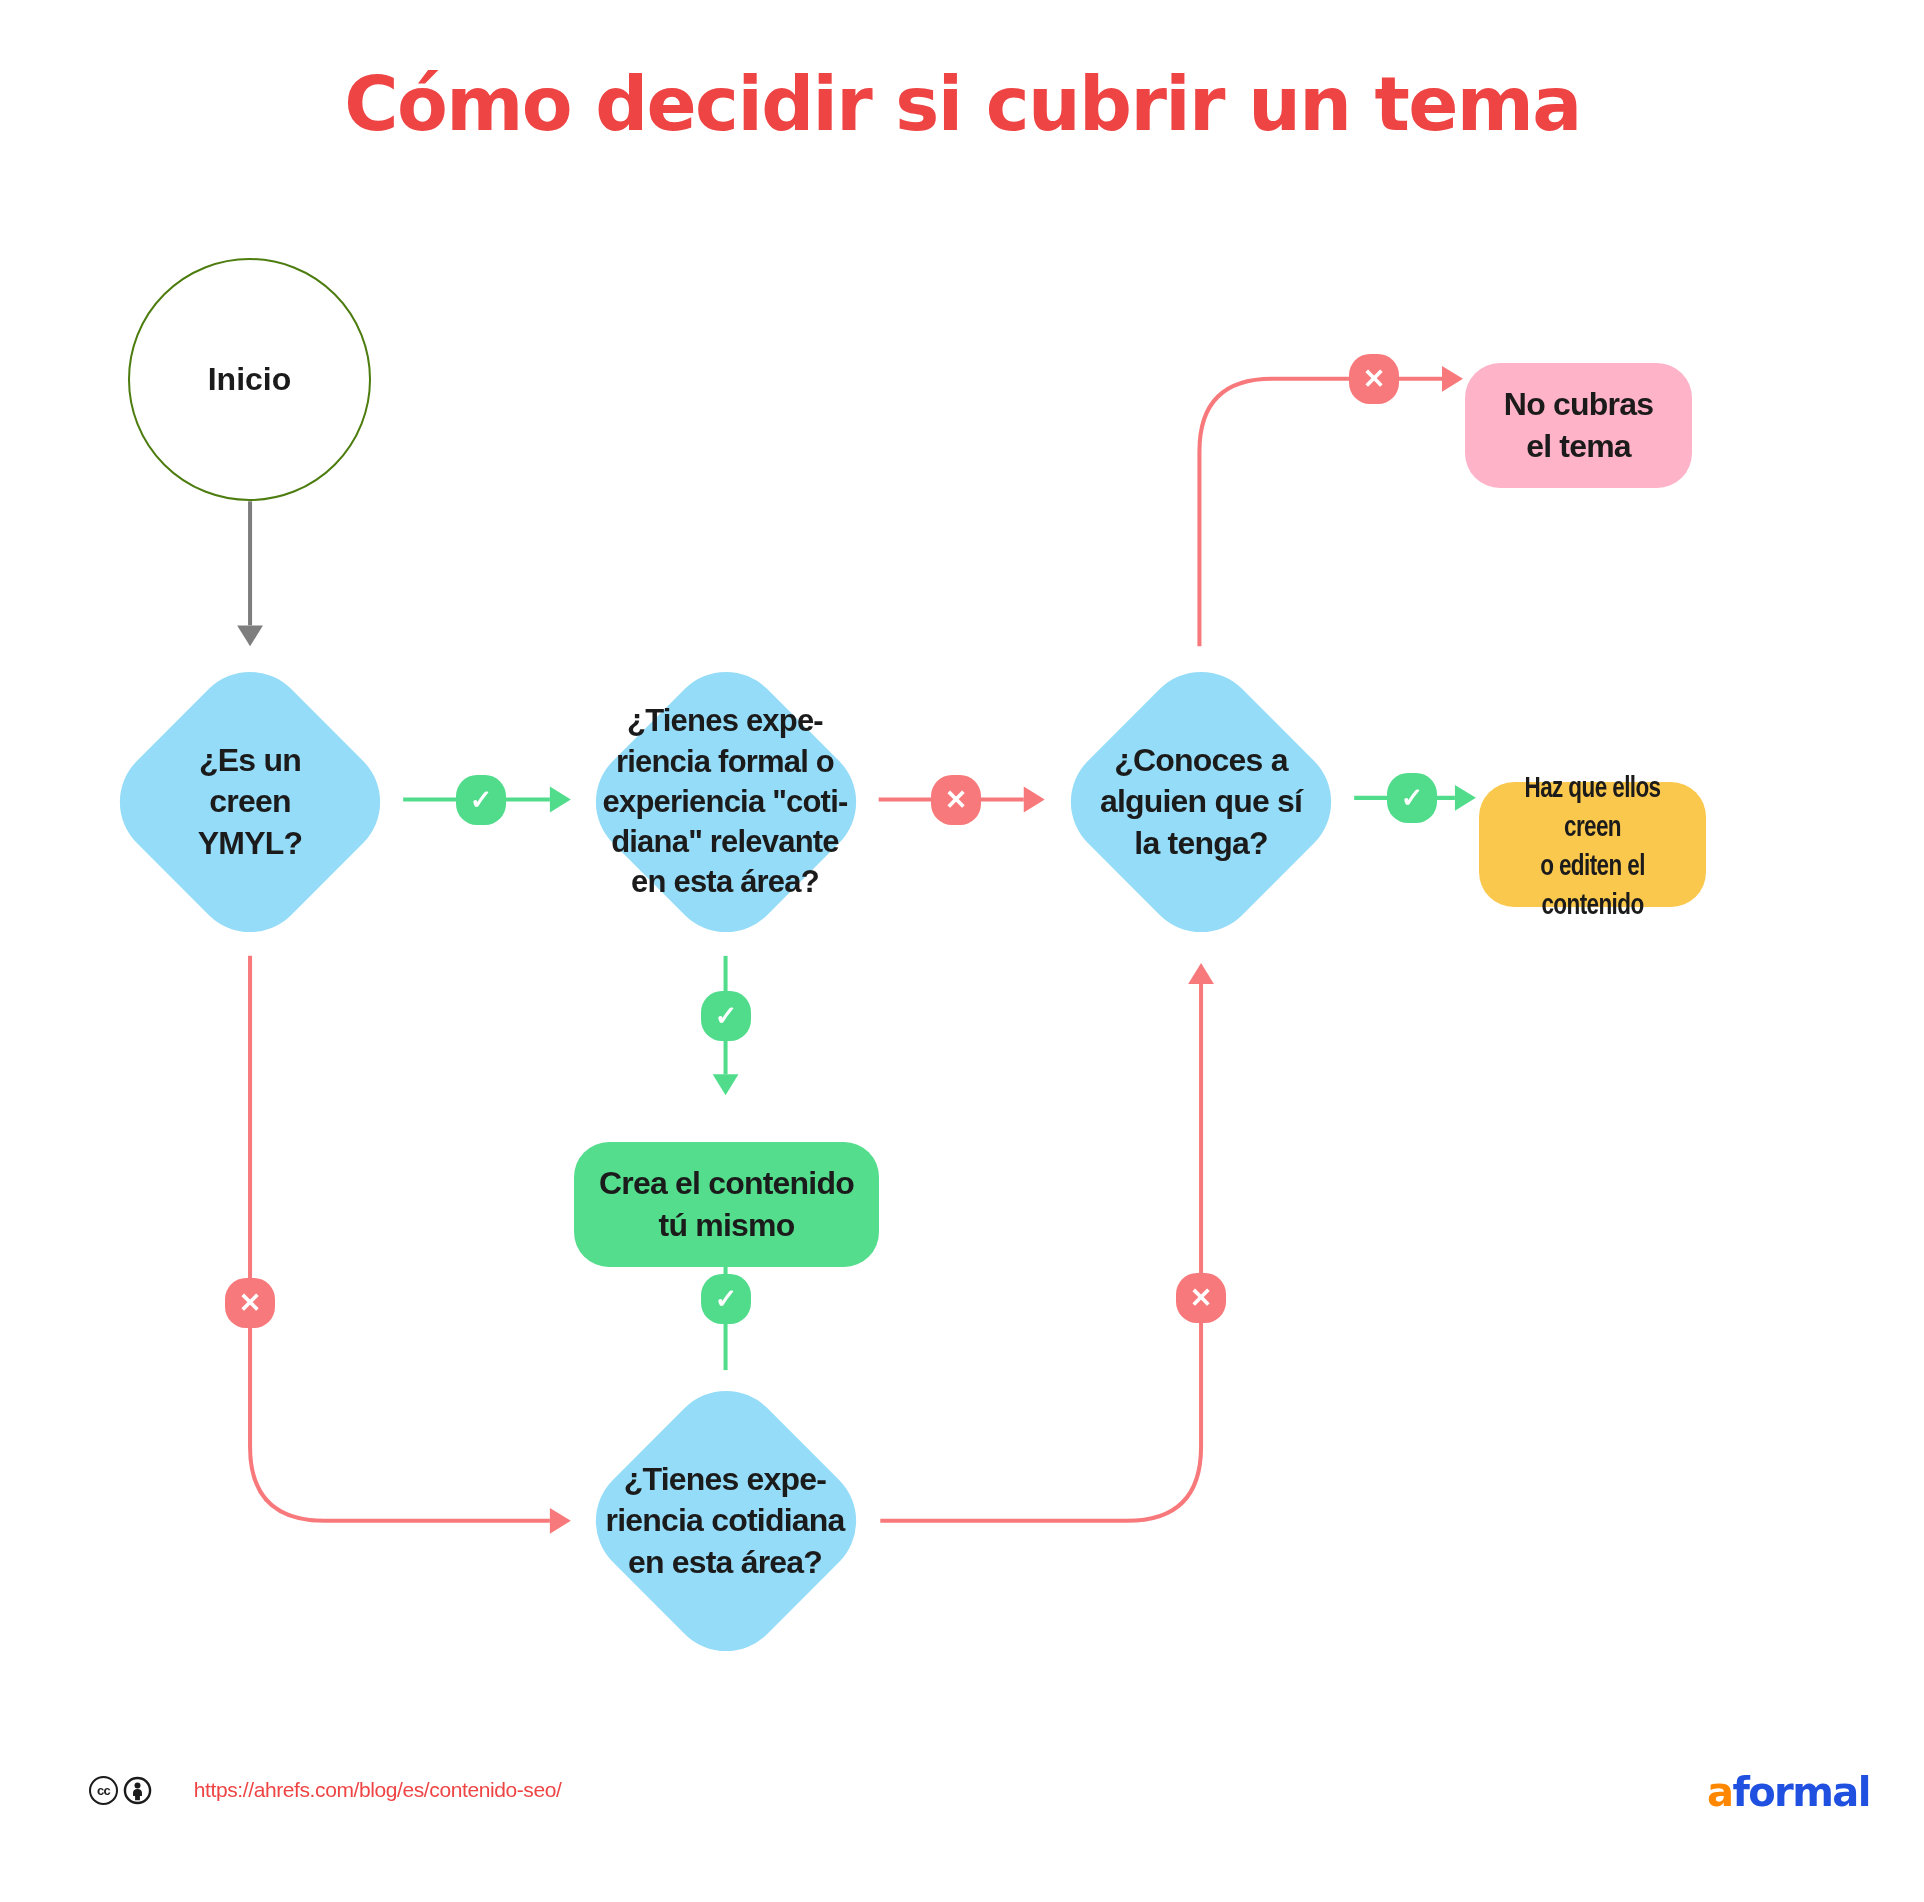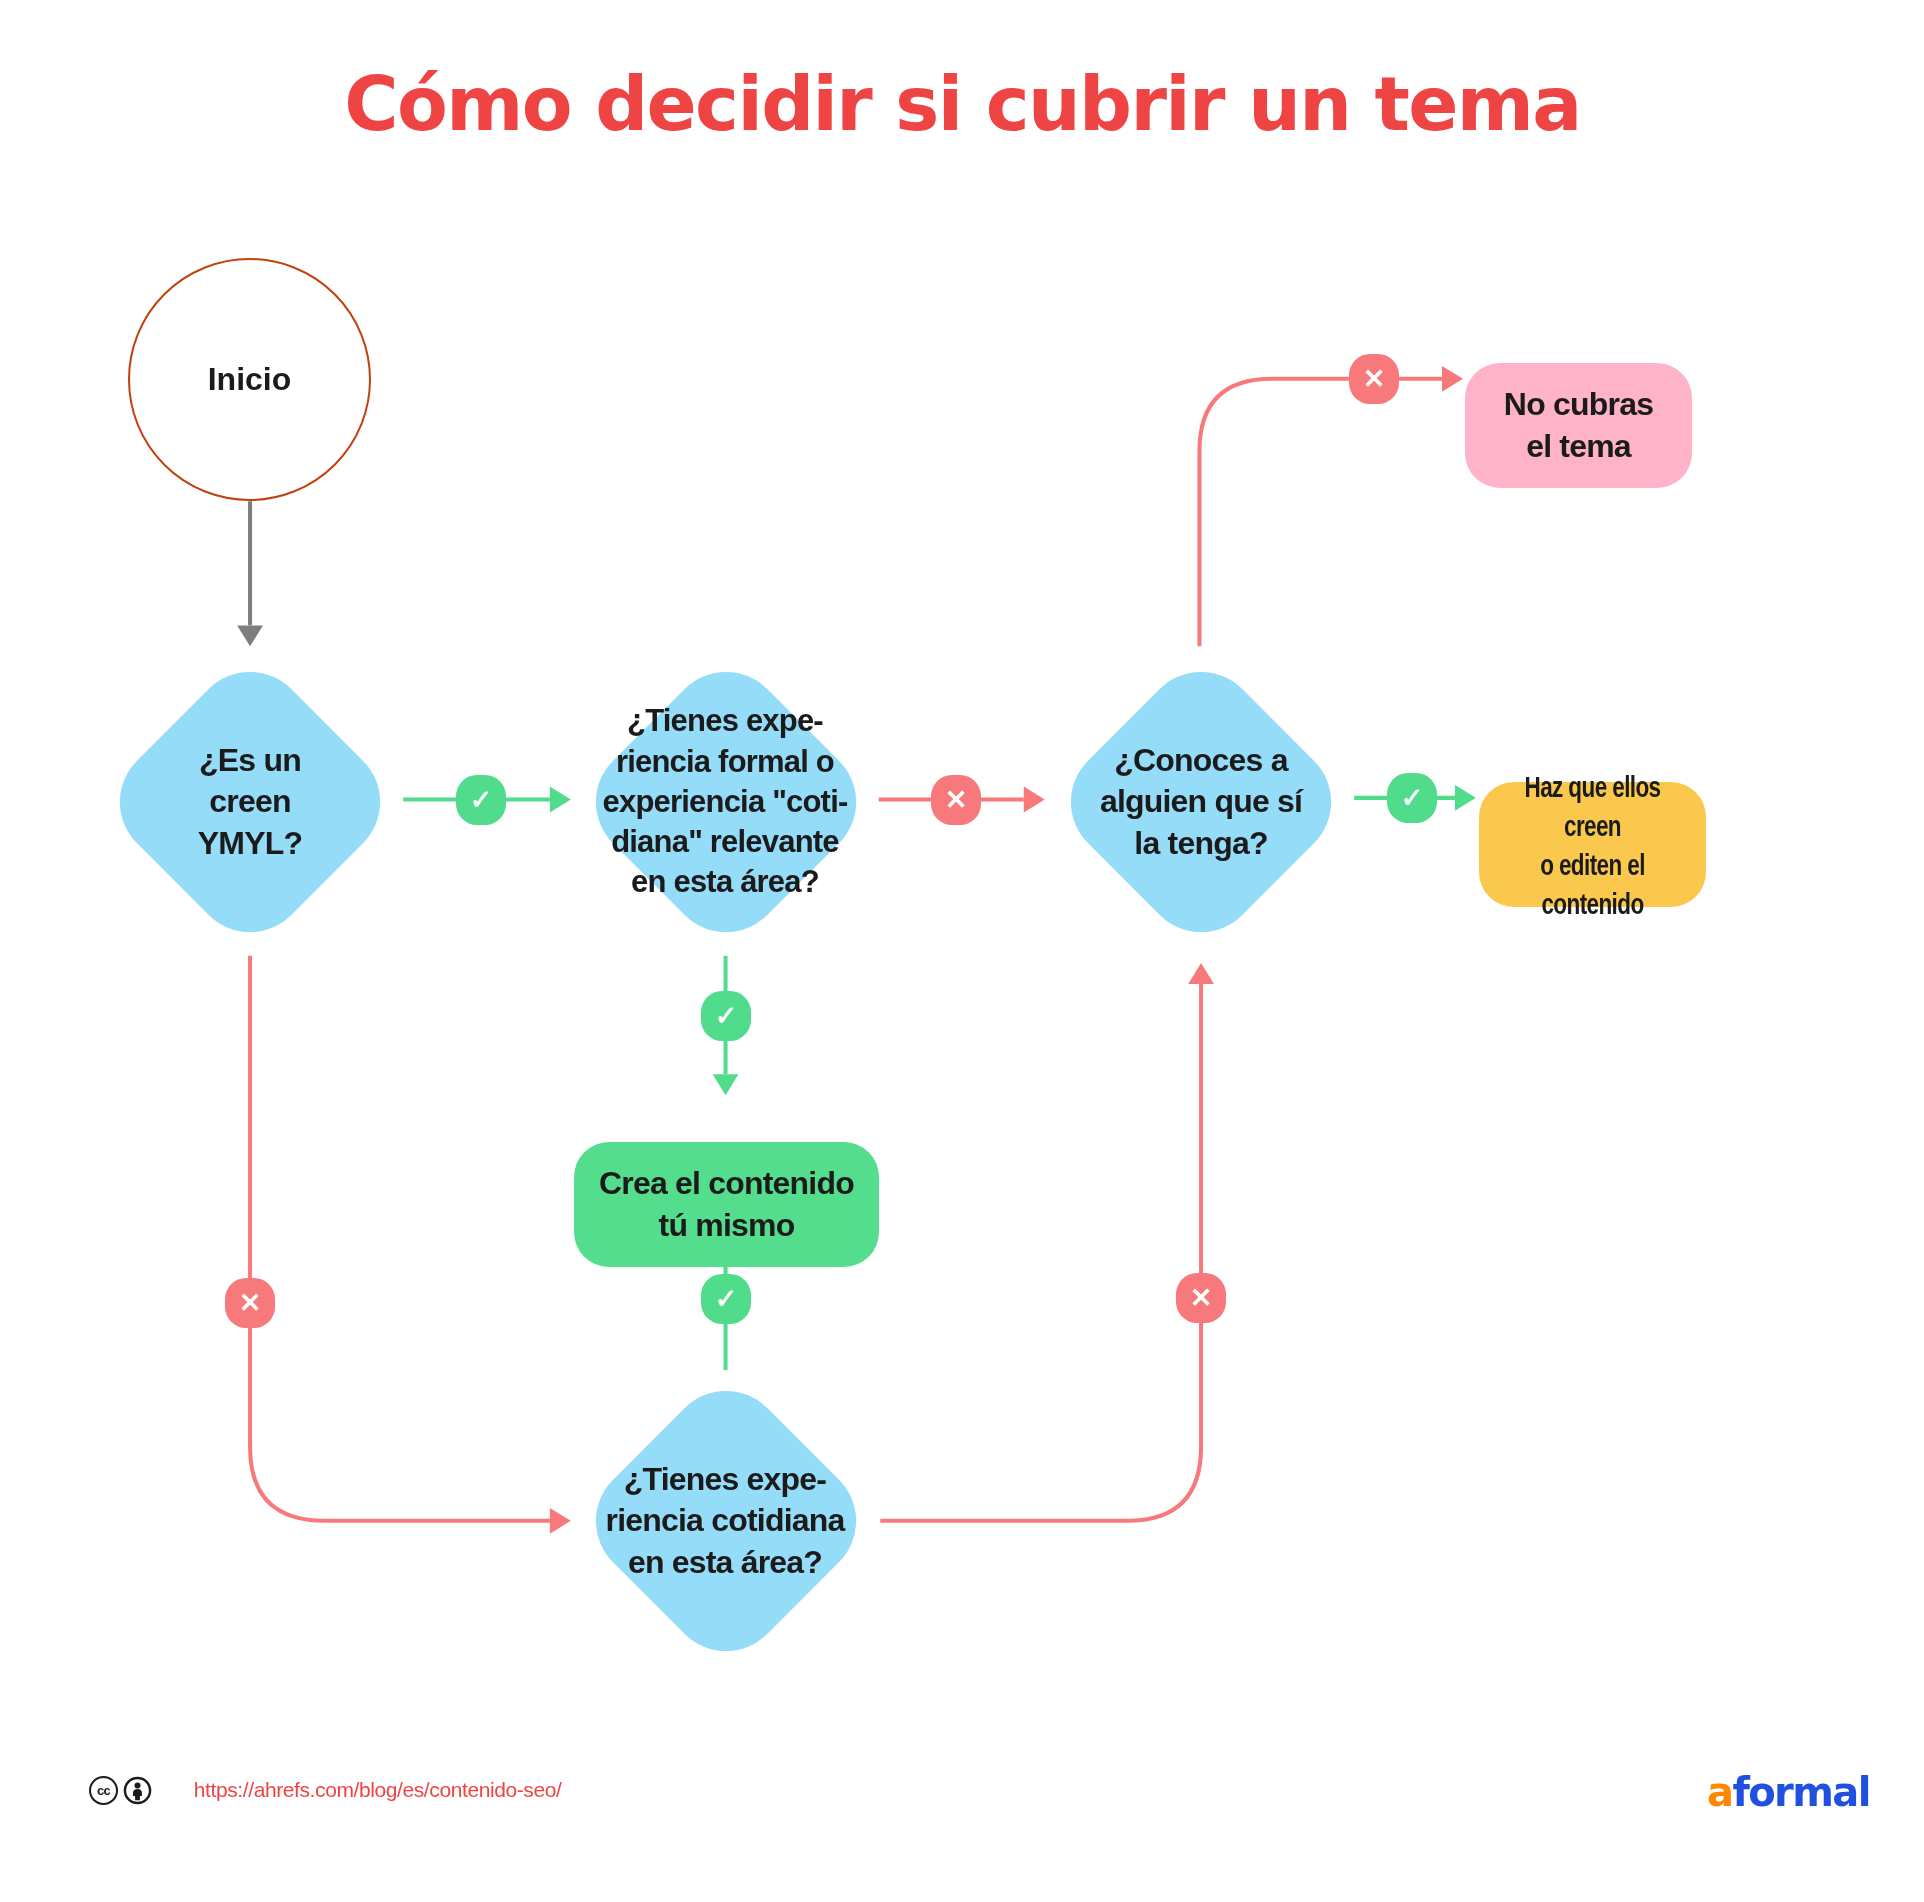--- a/index.html
+++ b/index.html
@@ -15,21 +15,21 @@
          font-family:"DejaVu Sans",sans-serif;font-weight:bold;font-size:74px;
          letter-spacing:-1.6px;color:#ef4444;}
   svg.connectors{position:absolute;left:0;top:0;width:1925px;height:1902px;}
   .stroke-red{stroke:var(--c-red);stroke-width:5;fill:none;}
   .stroke-green{stroke:var(--c-green);stroke-width:5;fill:none;}
   .stroke-gray{stroke:var(--c-gray);stroke-width:5;fill:none;}
   .fill-red{fill:var(--c-red);}
   .fill-green{fill:var(--c-green);}
   .fill-gray{fill:var(--c-gray);}
   .start-circle{position:absolute;left:128px;top:258px;width:243px;height:243px;
-        border:2px solid #c2410c;border-radius:50%;background:#fff;
+        border:2px solid #4d7c0f;border-radius:50%;background:#fff;
         display:flex;align-items:center;justify-content:center;
         font-weight:bold;font-size:32px;}
   .diamond{position:absolute;width:218px;height:218px;background:var(--c-node-blue);
         border-radius:58px;transform:rotate(45deg);}
   .diamond-label{position:absolute;width:306px;height:306px;display:flex;
         align-items:center;justify-content:center;text-align:center;
         font-weight:bold;font-size:32px;line-height:1.3;letter-spacing:-0.8px;
         white-space:pre-line;}
   .result-box{position:absolute;border-radius:35px;display:flex;align-items:center;
         justify-content:center;text-align:center;font-weight:bold;font-size:32px;

